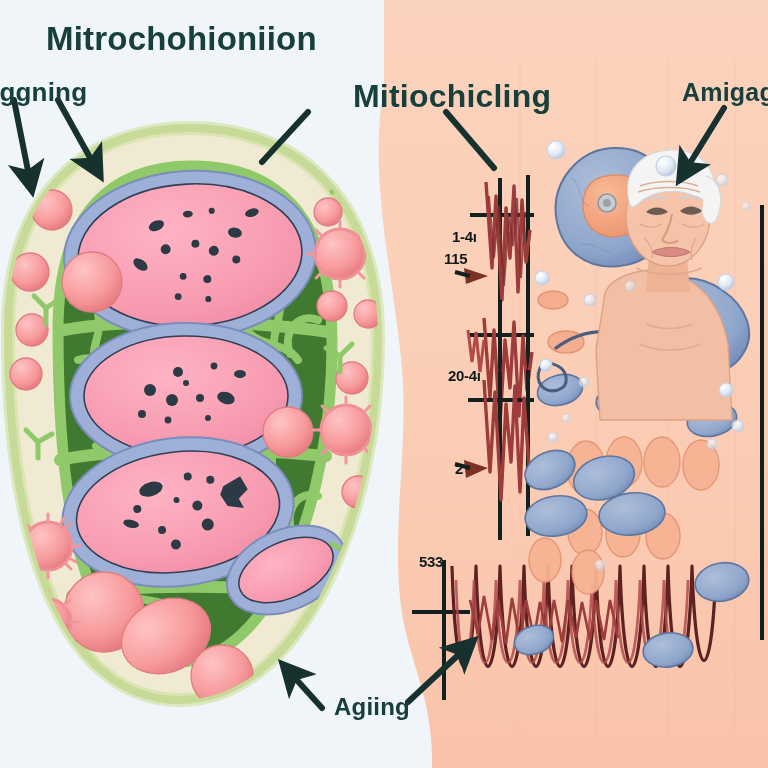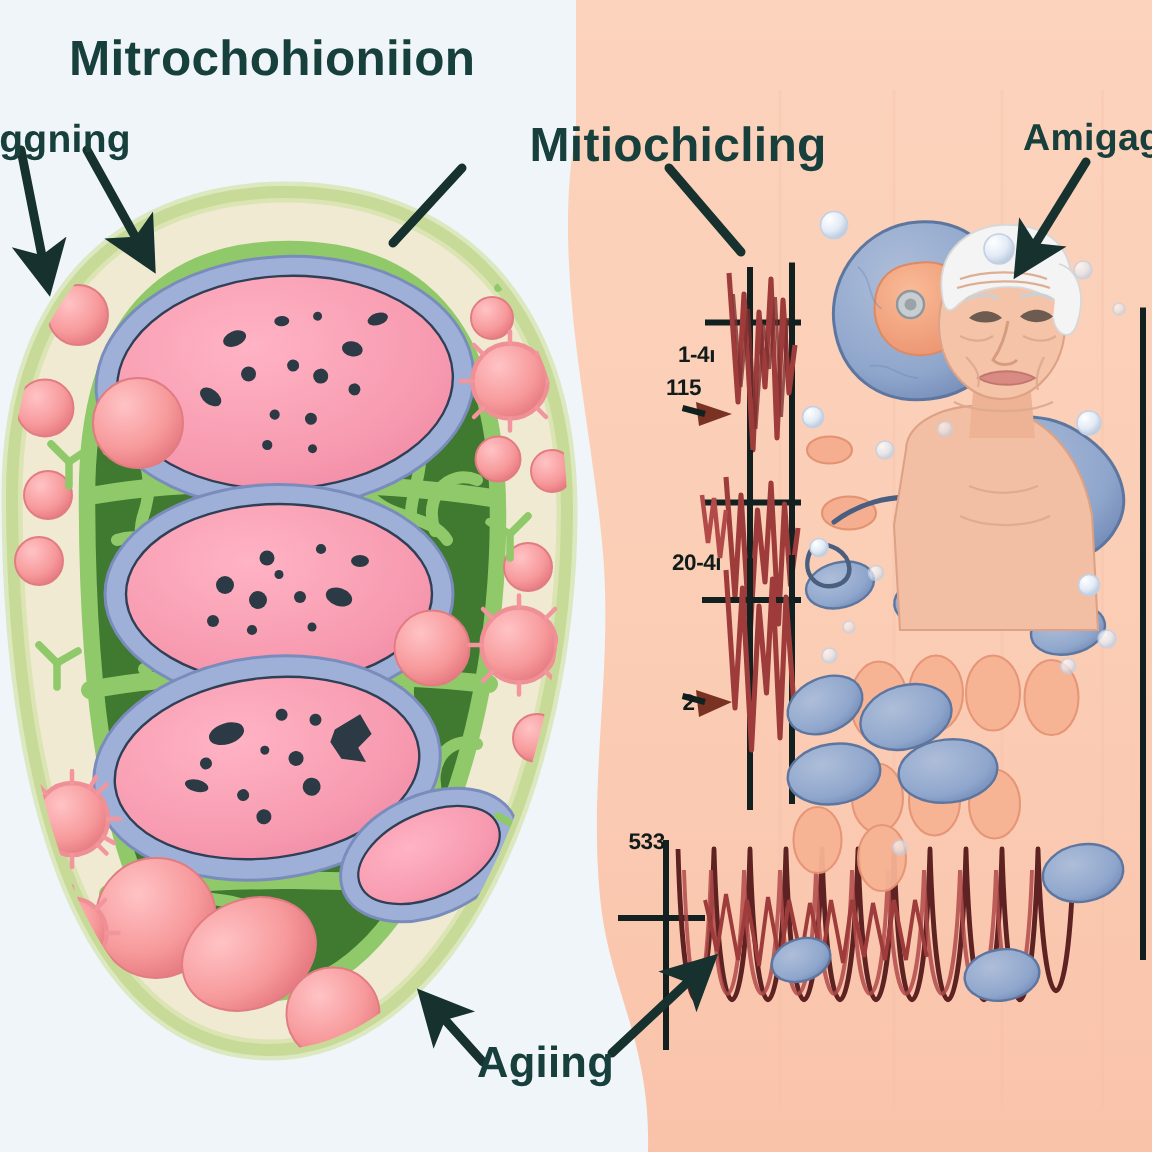--- a/index.html
+++ b/index.html
@@ -16,21 +16,21 @@
     font-family:"Liberation Sans",sans-serif;
     font-weight:700;
     white-space:nowrap;
     letter-spacing:.2px;
   }
   #title-left{left:46px;top:20px;font-size:33px;}
   #title-right{left:462px;top:22px;font-size:30px;}
   #lbl-iggning{left:-8px;top:77px;font-size:26px;}
   #lbl-mitio{left:313px;top:78px;font-size:32px;margin-left:40px;}
   #lbl-amigag{left:682px;top:78px;font-size:25px;}
-  #lbl-aging{left:318px;top:693px;font-size:29px;}
+  #lbl-aging{left:334px;top:693px;font-size:24px;}
   .axlbl{
     position:absolute;color:#111b1a;font-weight:700;
     font-family:"Liberation Sans",sans-serif;font-size:15px;
     letter-spacing:-.3px;
   }
   #ax-141{left:452px;top:180px;margin-top:48px;}
   #ax-115{left:444px;top:250px;}
   #ax-1941{left:448px;top:367px;}
   #ax-2{left:455px;top:460px;}
   #ax-285{left:419px;top:553px;}

